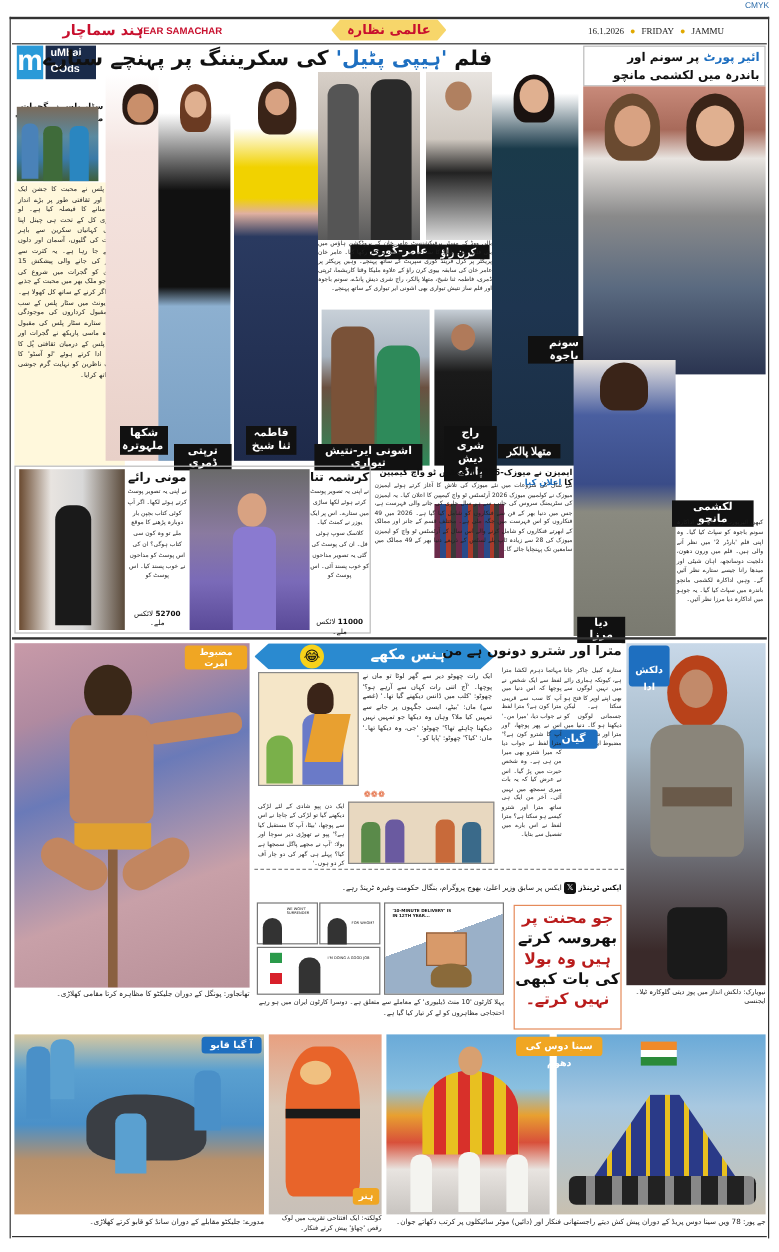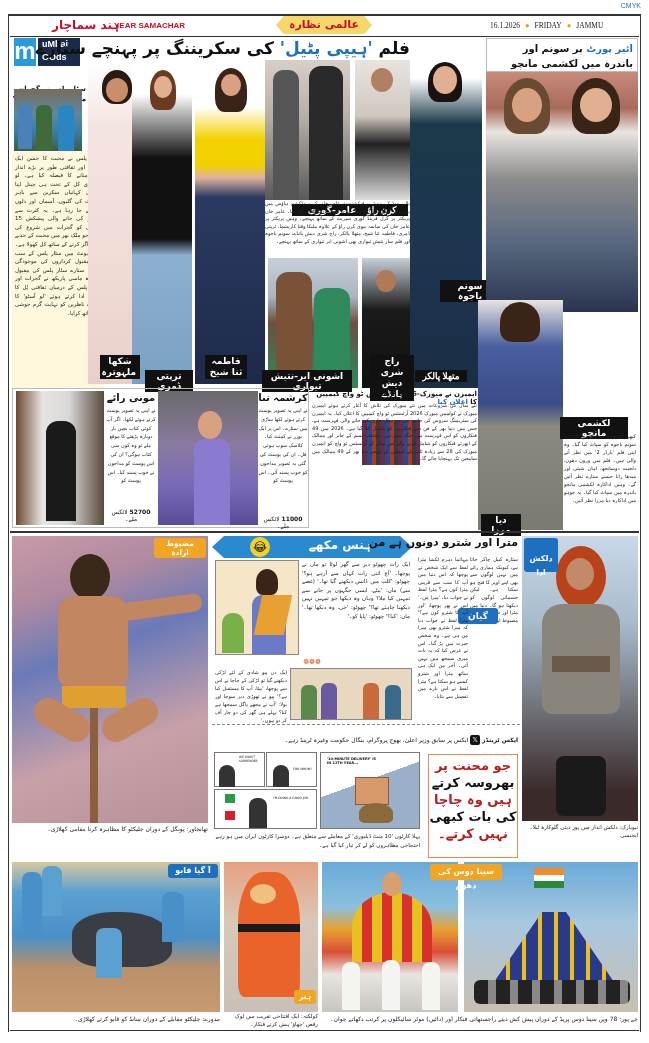--- a/index.html
+++ b/index.html
@@ -158,21 +158,21 @@
 
 <div class="abs img" style="left:12px;top:536px;width:196px;height:287px;background:linear-gradient(160deg,#c89aa8 0%,#b08aa0 20%,#6a7ab8 40%,#c8a0a8 70%,#b89098 100%);">
   <div class="abs" style="left:58px;top:18px;width:40px;height:46px;background:#3a2818;border-radius:50%;"></div>
   <div class="abs" style="left:46px;top:60px;width:70px;height:90px;background:#c28660;border-radius:16px 16px 10px 10px;"></div>
   <div class="abs" style="left:110px;top:62px;width:80px;height:18px;background:#c28660;border-radius:8px;transform:rotate(-8deg);"></div>
   <div class="abs" style="left:50px;top:150px;width:64px;height:22px;background:#e0a030;"></div>
   <div class="abs" style="left:78px;top:172px;width:8px;height:115px;background:#8a6040;"></div>
   <div class="abs" style="left:20px;top:170px;width:60px;height:28px;background:#c28660;border-radius:14px;transform:rotate(30deg);"></div>
   <div class="abs" style="left:88px;top:170px;width:60px;height:28px;background:#c28660;border-radius:14px;transform:rotate(-30deg);"></div>
 </div>
-<div class="abs pill" style="left:154px;top:538px;width:52px;">مضبوط ارادہ</div>
+<div class="abs pill" style="left:154px;top:538px;width:52px;">مضبوط امرت</div>
 <div class="abs caption" style="left:12px;top:824px;width:196px;">تھانجاور: پونگل کے دوران جلیکٹو کا مظاہرہ کرتا مقامی کھلاڑی۔</div>
 
 <div class="abs" style="left:212px;top:536px;width:200px;height:22px;">
   <div class="abs" style="left:0;top:0;width:200px;height:22px;background:#2a8ad0;clip-path:polygon(6% 0,94% 0,100% 50%,94% 100%,6% 100%,0 50%);"></div>
   <div class="abs" style="left:38px;top:1px;width:20px;height:20px;background:#f7d21a;border-radius:50%;text-align:center;line-height:20px;font-size:12px;">😂</div>
   <div class="abs urdu" style="left:88px;top:2px;width:80px;color:#fff;font-weight:bold;font-size:12px;text-align:center;">ہنس مکھے</div>
 </div>
 <div class="abs img" style="left:215px;top:560px;width:84px;height:95px;background:#f5e6c8;border:1px solid #888;">
   <div class="abs" style="left:40px;top:8px;width:22px;height:26px;background:#3a2418;border-radius:50% 50% 30% 30%;"></div>
   <div class="abs" style="left:36px;top:34px;width:34px;height:60px;background:#6a7ac8;border-radius:10px 10px 0 0;"></div>
@@ -232,21 +232,21 @@
 <div class="abs" style="left:320px;top:752px;width:100px;height:77px;border:1px solid #777;background:linear-gradient(160deg,#fff 0%,#fff 40%,#9ab0c8 40%,#9ab0c8 100%);">
   <div class="abs" style="left:6px;top:4px;font-size:3.5px;font-weight:bold;width:50px;">'10-MINUTE DELIVERY' IS IN 12TH YEAR...</div>
   <div class="abs" style="left:34px;top:24px;width:34px;height:28px;background:#d89a6a;border:1px solid #8a5a3a;"></div>
   <div class="abs" style="left:38px;top:50px;width:34px;height:20px;background:#8a6a3a;border-radius:50% 50% 20% 20%;"></div>
 </div>
 <div class="abs caption" style="left:214px;top:832px;width:206px;font-size:5.5px;line-height:9px;">پہلا کارٹون '10 منٹ ڈیلیوری' کے معاملے سے متعلق ہے۔ دوسرا کارٹون ایران میں ہو رہے احتجاجی مظاہروں کو لے کر تیار کیا گیا ہے۔</div>
 
 <div class="abs quote-box" style="left:428px;top:754px;width:90px;height:104px;padding-top:2px;">
   <div class="quote-blue" style="font-size:13px;line-height:17px;">جو محنت پر</div>
   <div class="quote-black" style="font-size:13px;line-height:17px;">بھروسہ کرتے</div>
-  <div class="quote-blue" style="font-size:13px;line-height:17px;">ہیں وہ چاچا</div>
+  <div class="quote-blue" style="font-size:13px;line-height:17px;">ہیں وہ بولا</div>
   <div class="quote-black" style="font-size:13px;line-height:17px;">کی بات کبھی</div>
   <div class="quote-blue" style="font-size:13px;line-height:17px;">نہیں کرتے۔</div>
 </div>
 
 <div class="abs img" style="left:12px;top:862px;width:208px;height:150px;background:linear-gradient(180deg,#d8c8a0 0%,#5aa0d0 20%,#4a90c8 50%,#b8906a 70%,#c89a70 100%);">
   <div class="abs" style="left:60px;top:50px;width:100px;height:55px;background:#3a3e44;border-radius:40% 50% 30% 30%;"></div>
   <div class="abs" style="left:10px;top:10px;width:20px;height:60px;background:#4a90c8;border-radius:8px 8px 0 0;"></div>
   <div class="abs" style="left:30px;top:4px;width:20px;height:50px;background:#5aa0d0;border-radius:8px 8px 0 0;"></div>
   <div class="abs" style="left:84px;top:66px;width:26px;height:50px;background:#5aa0d0;border-radius:8px 8px 0 0;"></div>
   <div class="abs" style="left:150px;top:30px;width:22px;height:50px;background:#4a90c8;border-radius:8px 8px 0 0;"></div>

